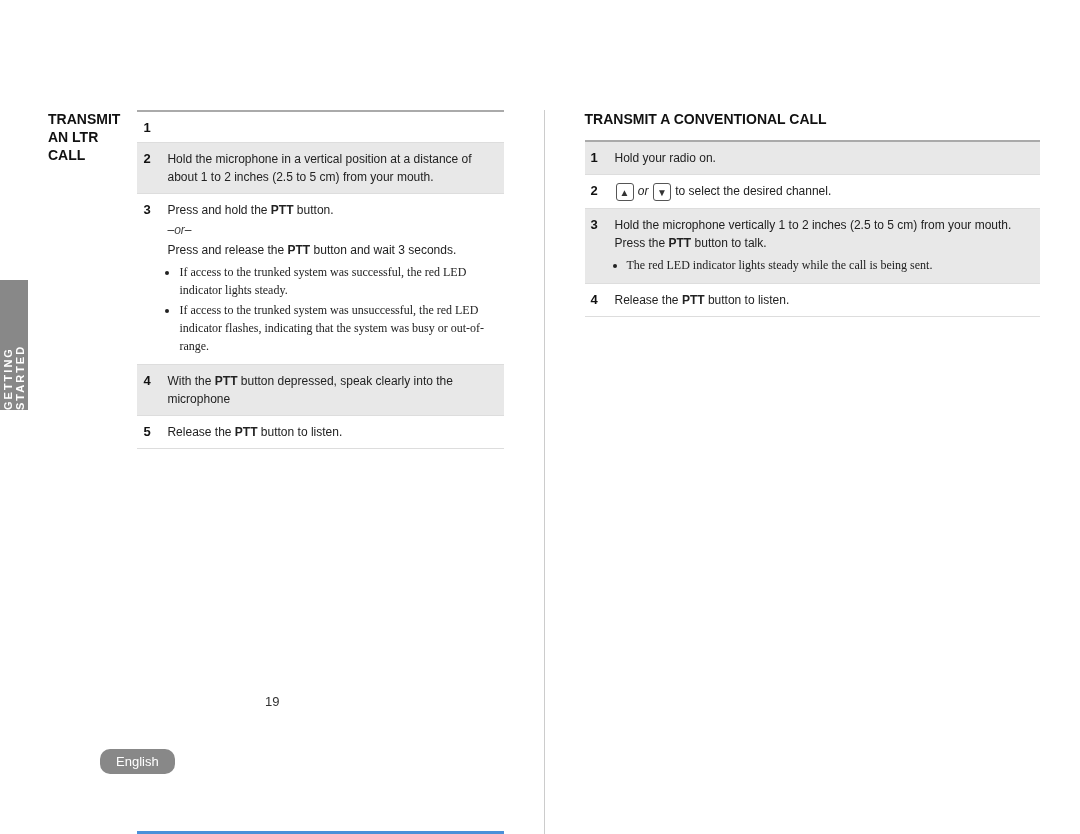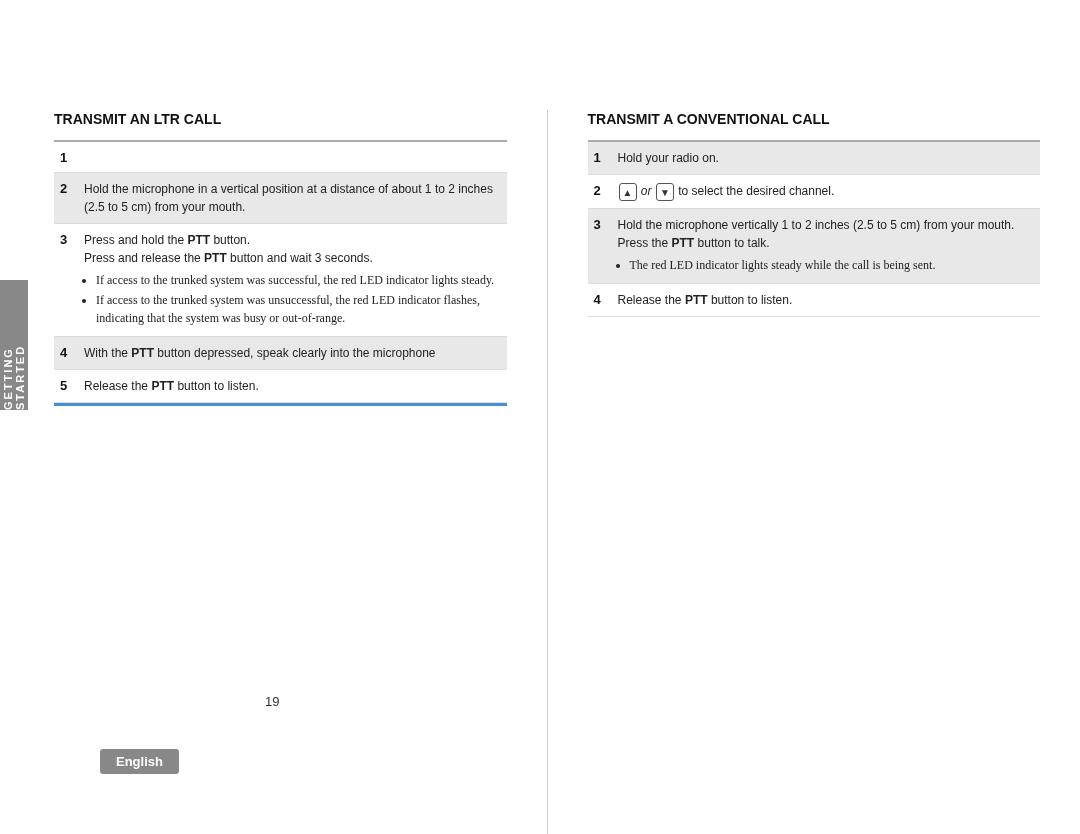--- a/index.html
+++ b/index.html
@@ -55,22 +55,21 @@
       display: flex;
       flex-direction: row;
       gap: 40px;
       flex: 1;
     }
 
     
     .left-column {
       flex: 1;
       display: flex;
-      flex-direction: column;
-      margin-left: 6px;
+      flex-direction: row;
     }
 
     
     .right-column {
       flex: 1;
       display: flex;
       flex-direction: column;
     }
 
     
@@ -170,23 +169,23 @@
     }
 
     
     .english-badge {
       position: absolute;
       bottom: 60px;
       left: 100px;
       background: #888;
       color: #fff;
       font-size: 13px;
-      font-weight: bold;
+      font-weight: normal;
       padding: 5px 16px;
-      border-radius: 3px;
+      border-radius: 10px;
     }
 
     
     .column-divider {
       width: 1px;
       background: #ccc;
       margin: 0 0;
       align-self: stretch;
     }
   </style>
@@ -214,20 +213,21 @@
           <span class="step-number">2</span>
           <div class="step-content">
             Hold the microphone in a vertical position at a distance of about 1 to 2 inches (2.5 to 5 cm) from your mouth.
           </div>
         </div>
 
         <div class="step-row">
           <span class="step-number">3</span>
           <div class="step-content">
             Press and hold the <strong>PTT</strong> button.<br>
+            <span class="or-line">–<em>or</em>–</span>
             Press and release the <strong>PTT</strong> button and wait 3 seconds.
             <ul class="bullet-list">
               <li>If access to the trunked system was successful, the red LED indicator lights steady.</li>
               <li>If access to the trunked system was unsuccessful, the red LED indicator flashes, indicating that the system was busy or out-of-range.</li>
             </ul>
           </div>
         </div>
 
         <div class="step-row shaded">
           <span class="step-number">4</span>

